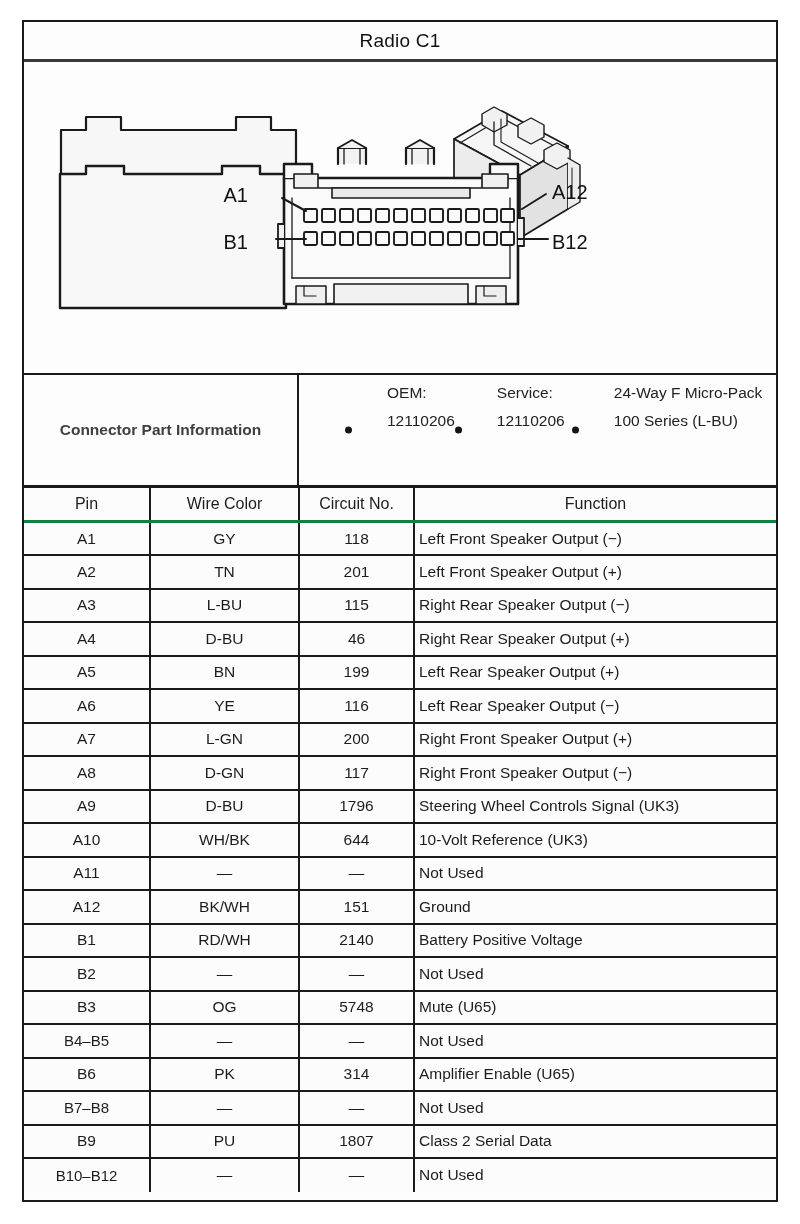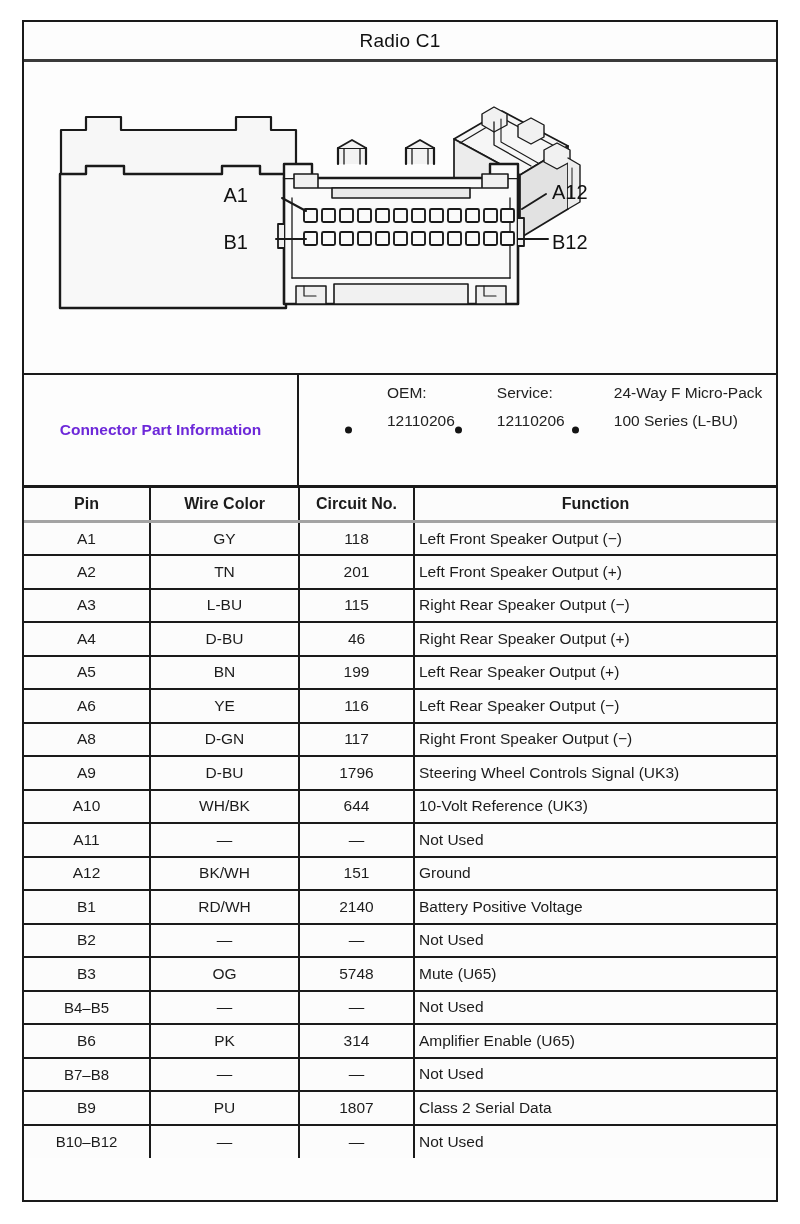--- a/index.html
+++ b/index.html
@@ -62,21 +62,21 @@
   }
   .cpi-label {
     width: 275px;
     flex: 0 0 275px;
     border-right: 2px solid #1a1a1a;
     display: flex;
     align-items: center;
     justify-content: center;
     font-size: 15.5px;
     font-weight: bold;
-    color: #6d28d9;
+    color: #404040;
     padding: 0 6px;
     text-align: center;
   }
   .cpi-list {
     flex: 1 1 auto;
     display: flex;
     flex-direction: row;
     justify-content: center;
     padding: 4px 0 4px 46px;
   }
@@ -123,23 +123,23 @@
     border-bottom: 2px solid #1a1a1a;
     overflow: hidden;
     white-space: nowrap;
   }
   table.pinout th:last-child, table.pinout td:last-child {
     border-right: none;
   }
   table.pinout tr:last-child td { border-bottom: none; }
 
   table.pinout th {
-    font-weight: bold;
+    font-weight: normal;
     text-align: center;
-    border-bottom: 3px solid #a3a3a3;
+    border-bottom: 3px solid #15803d;
     font-size: 16px;
   }
   td.cell-pin, td.cell-wire, td.cell-circuit { text-align: center; }
   td.cell-func { text-align: left; padding-left: 8px; }
   td.cell-pin.narrow { font-size: 15px; margin-top: 16px; }
 </style>
 </head>
 <body>
 
 <div id="page">
@@ -367,20 +367,26 @@
               <td class="cell-circuit">199</td>
               <td class="cell-func">Left Rear Speaker Output (+)</td>
             </tr>
             <tr>
               <td class="cell-pin">A6</td>
               <td class="cell-wire">YE</td>
               <td class="cell-circuit">116</td>
               <td class="cell-func">Left Rear Speaker Output (−)</td>
             </tr>
             <tr>
+              <td class="cell-pin">A7</td>
+              <td class="cell-wire">L-GN</td>
+              <td class="cell-circuit">200</td>
+              <td class="cell-func">Right Front Speaker Output (+)</td>
+            </tr>
+            <tr>
               <td class="cell-pin">A8</td>
               <td class="cell-wire">D-GN</td>
               <td class="cell-circuit">117</td>
               <td class="cell-func">Right Front Speaker Output (−)</td>
             </tr>
             <tr>
               <td class="cell-pin">A9</td>
               <td class="cell-wire">D-BU</td>
               <td class="cell-circuit">1796</td>
               <td class="cell-func">Steering Wheel Controls Signal (UK3)</td>

